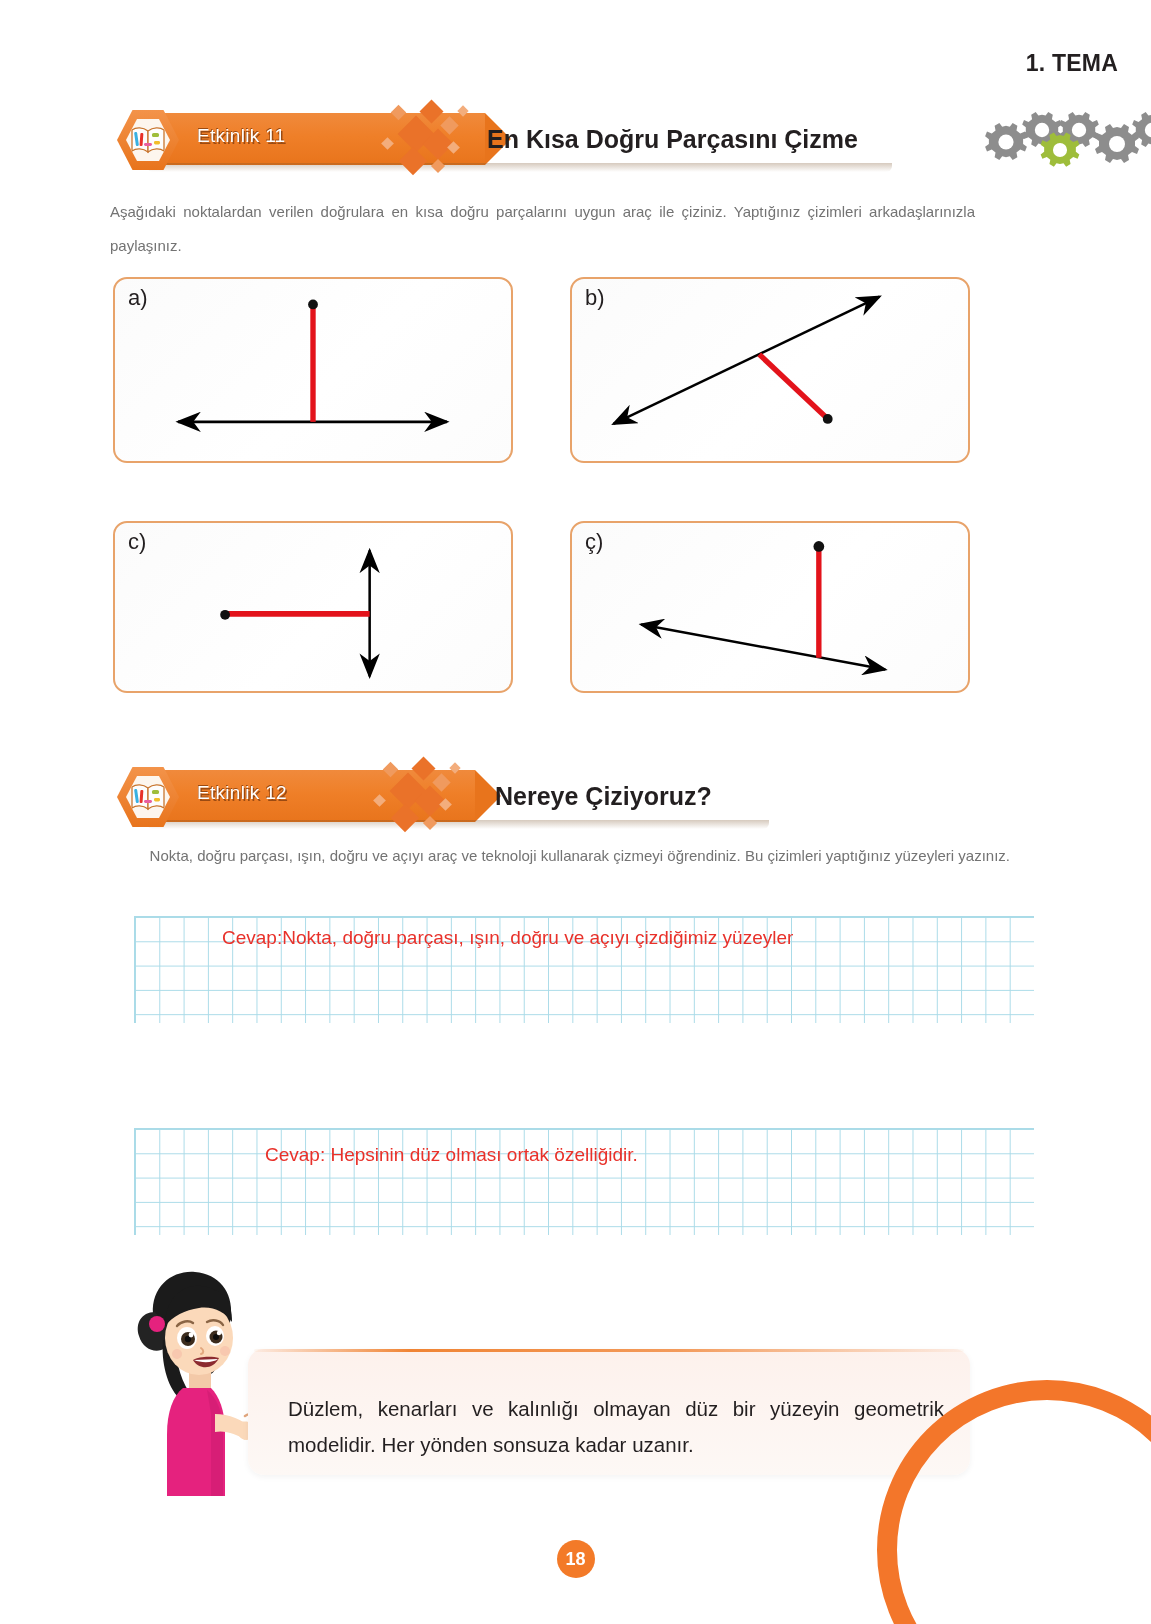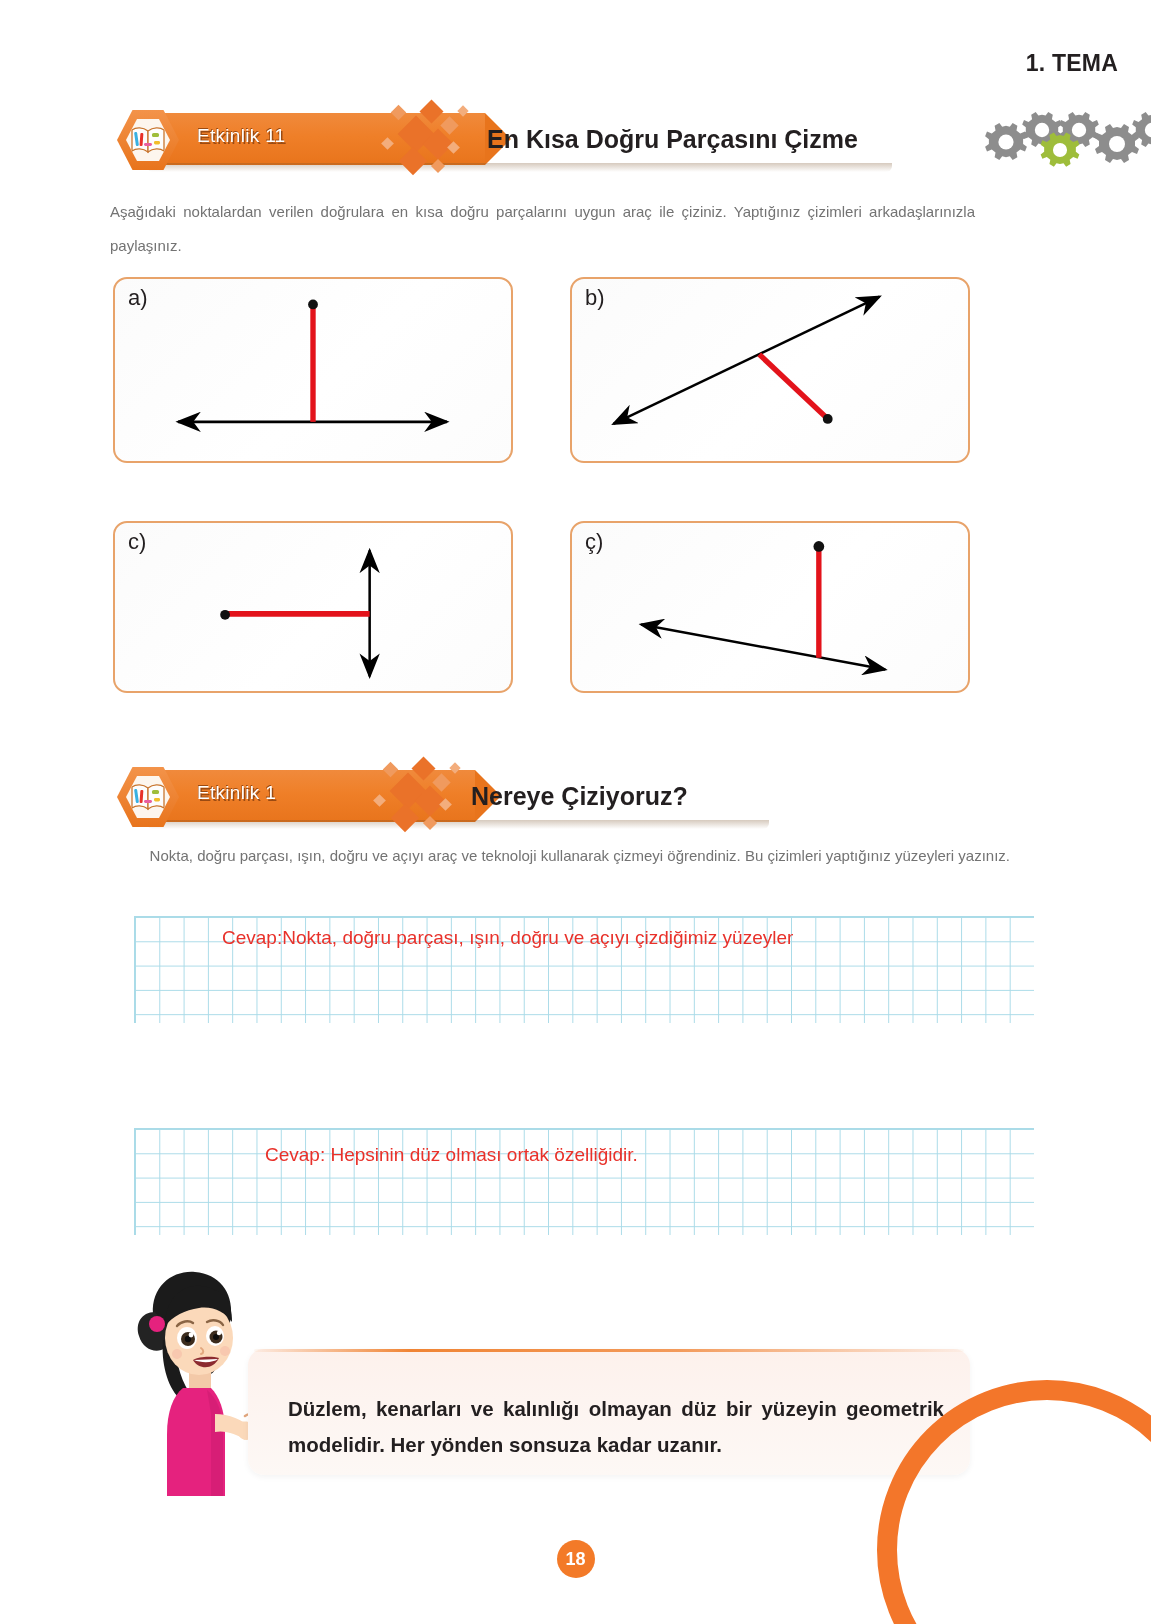--- a/index.html
+++ b/index.html
@@ -405,22 +405,22 @@
           <path d="M18 7 C23 3, 30 3, 34 6 L34 27 C30 24, 23 24, 18 28 Z" fill="#fdfdfd" stroke="#c9762f" stroke-width="1.3"></path>
           <rect x="5" y="8" width="3" height="14" rx="1.2" fill="#39b0e0" transform="rotate(-8 6.5 15)"></rect>
           <rect x="10" y="9" width="3" height="13" rx="1.2" fill="#e8312a" transform="rotate(4 11.5 15)"></rect>
           <rect x="22" y="9" width="7" height="4" rx="1.6" fill="#9ebd3b"></rect>
           <rect x="24" y="17" width="6" height="3.5" rx="1.4" fill="#f2bd2b"></rect>
           <rect x="14" y="19" width="8" height="3" rx="1.4" fill="#e85fa0"></rect>
         </svg>
       </div>
     </div>
 
-    <div class="banner-label">Etkinlik 1</div>
-    <div class="banner-title" style="left:354px;">Nereye Çiziyoruz?</div>
+    <div class="banner-label">Etkinlik 12</div>
+    <div class="banner-title" style="left:378px;">Nereye Çiziyoruz?</div>
   </div>
 
   <div class="para nojust" style="left:110px; top:839px; width:900px;">Nokta, doğru parçası, ışın, doğru ve açıyı araç ve teknoloji kullanarak çizmeyi öğrendiniz. Bu çizimleri yaptığınız yüzeyleri yazınız.</div>
 
   <div class="grid-area" style="left:134px; top:916px; width:900px; height:107px;"></div>
   <div class="answer-text" style="left:222px; top:923px;">Cevap:Nokta, doğru parçası, ışın, doğru ve açıyı çizdiğimiz yüzeyler</div>
 
 
   <div class="grid-area" style="left:134px; top:1128px; width:900px; height:107px;"></div>
   <div class="answer-text" style="left:265px; top:1140px;">Cevap: Hepsinin düz olması ortak özelliğidir.</div>
@@ -466,21 +466,21 @@
              C92 146, 86 132, 78 124 Z" fill="#e5227e"></path>
 
     <path d="M74 126 C84 134, 90 148, 90 168 L90 232 L78 232 L78 150 Z" fill="#c61a6c" opacity="0.45"></path>
 
     <path d="M82 150 C96 150, 110 156, 118 164 L112 176 C104 170, 92 166, 82 168 Z" fill="#fbd9ba"></path>
 
     <path d="M108 158 C118 156, 124 162, 122 170 C120 177, 110 178, 106 172 Z" fill="#fbd9ba"></path>
     <path d="M112 152 C118 148, 122 152, 120 158" stroke="#e2a77e" stroke-width="2.5" fill="none" stroke-linecap="round"></path>
   </svg>
 
-  <div class="info-box" style="left:248px; top:1349px; width:722px; height:126px;font-weight:bold;">
+  <div class="info-box" style="left:248px; top:1349px; width:722px; height:126px;">
     <div class="info-text">Düzlem, kenarları ve kalınlığı olmayan düz bir yüzeyin geometrik modelidir. Her yönden sonsuza kadar uzanır.</div>
   </div>
 
   <div class="corner-arc"></div>
 
   <div class="page-num">18</div>
 
 </div>
 
 </body></html>

